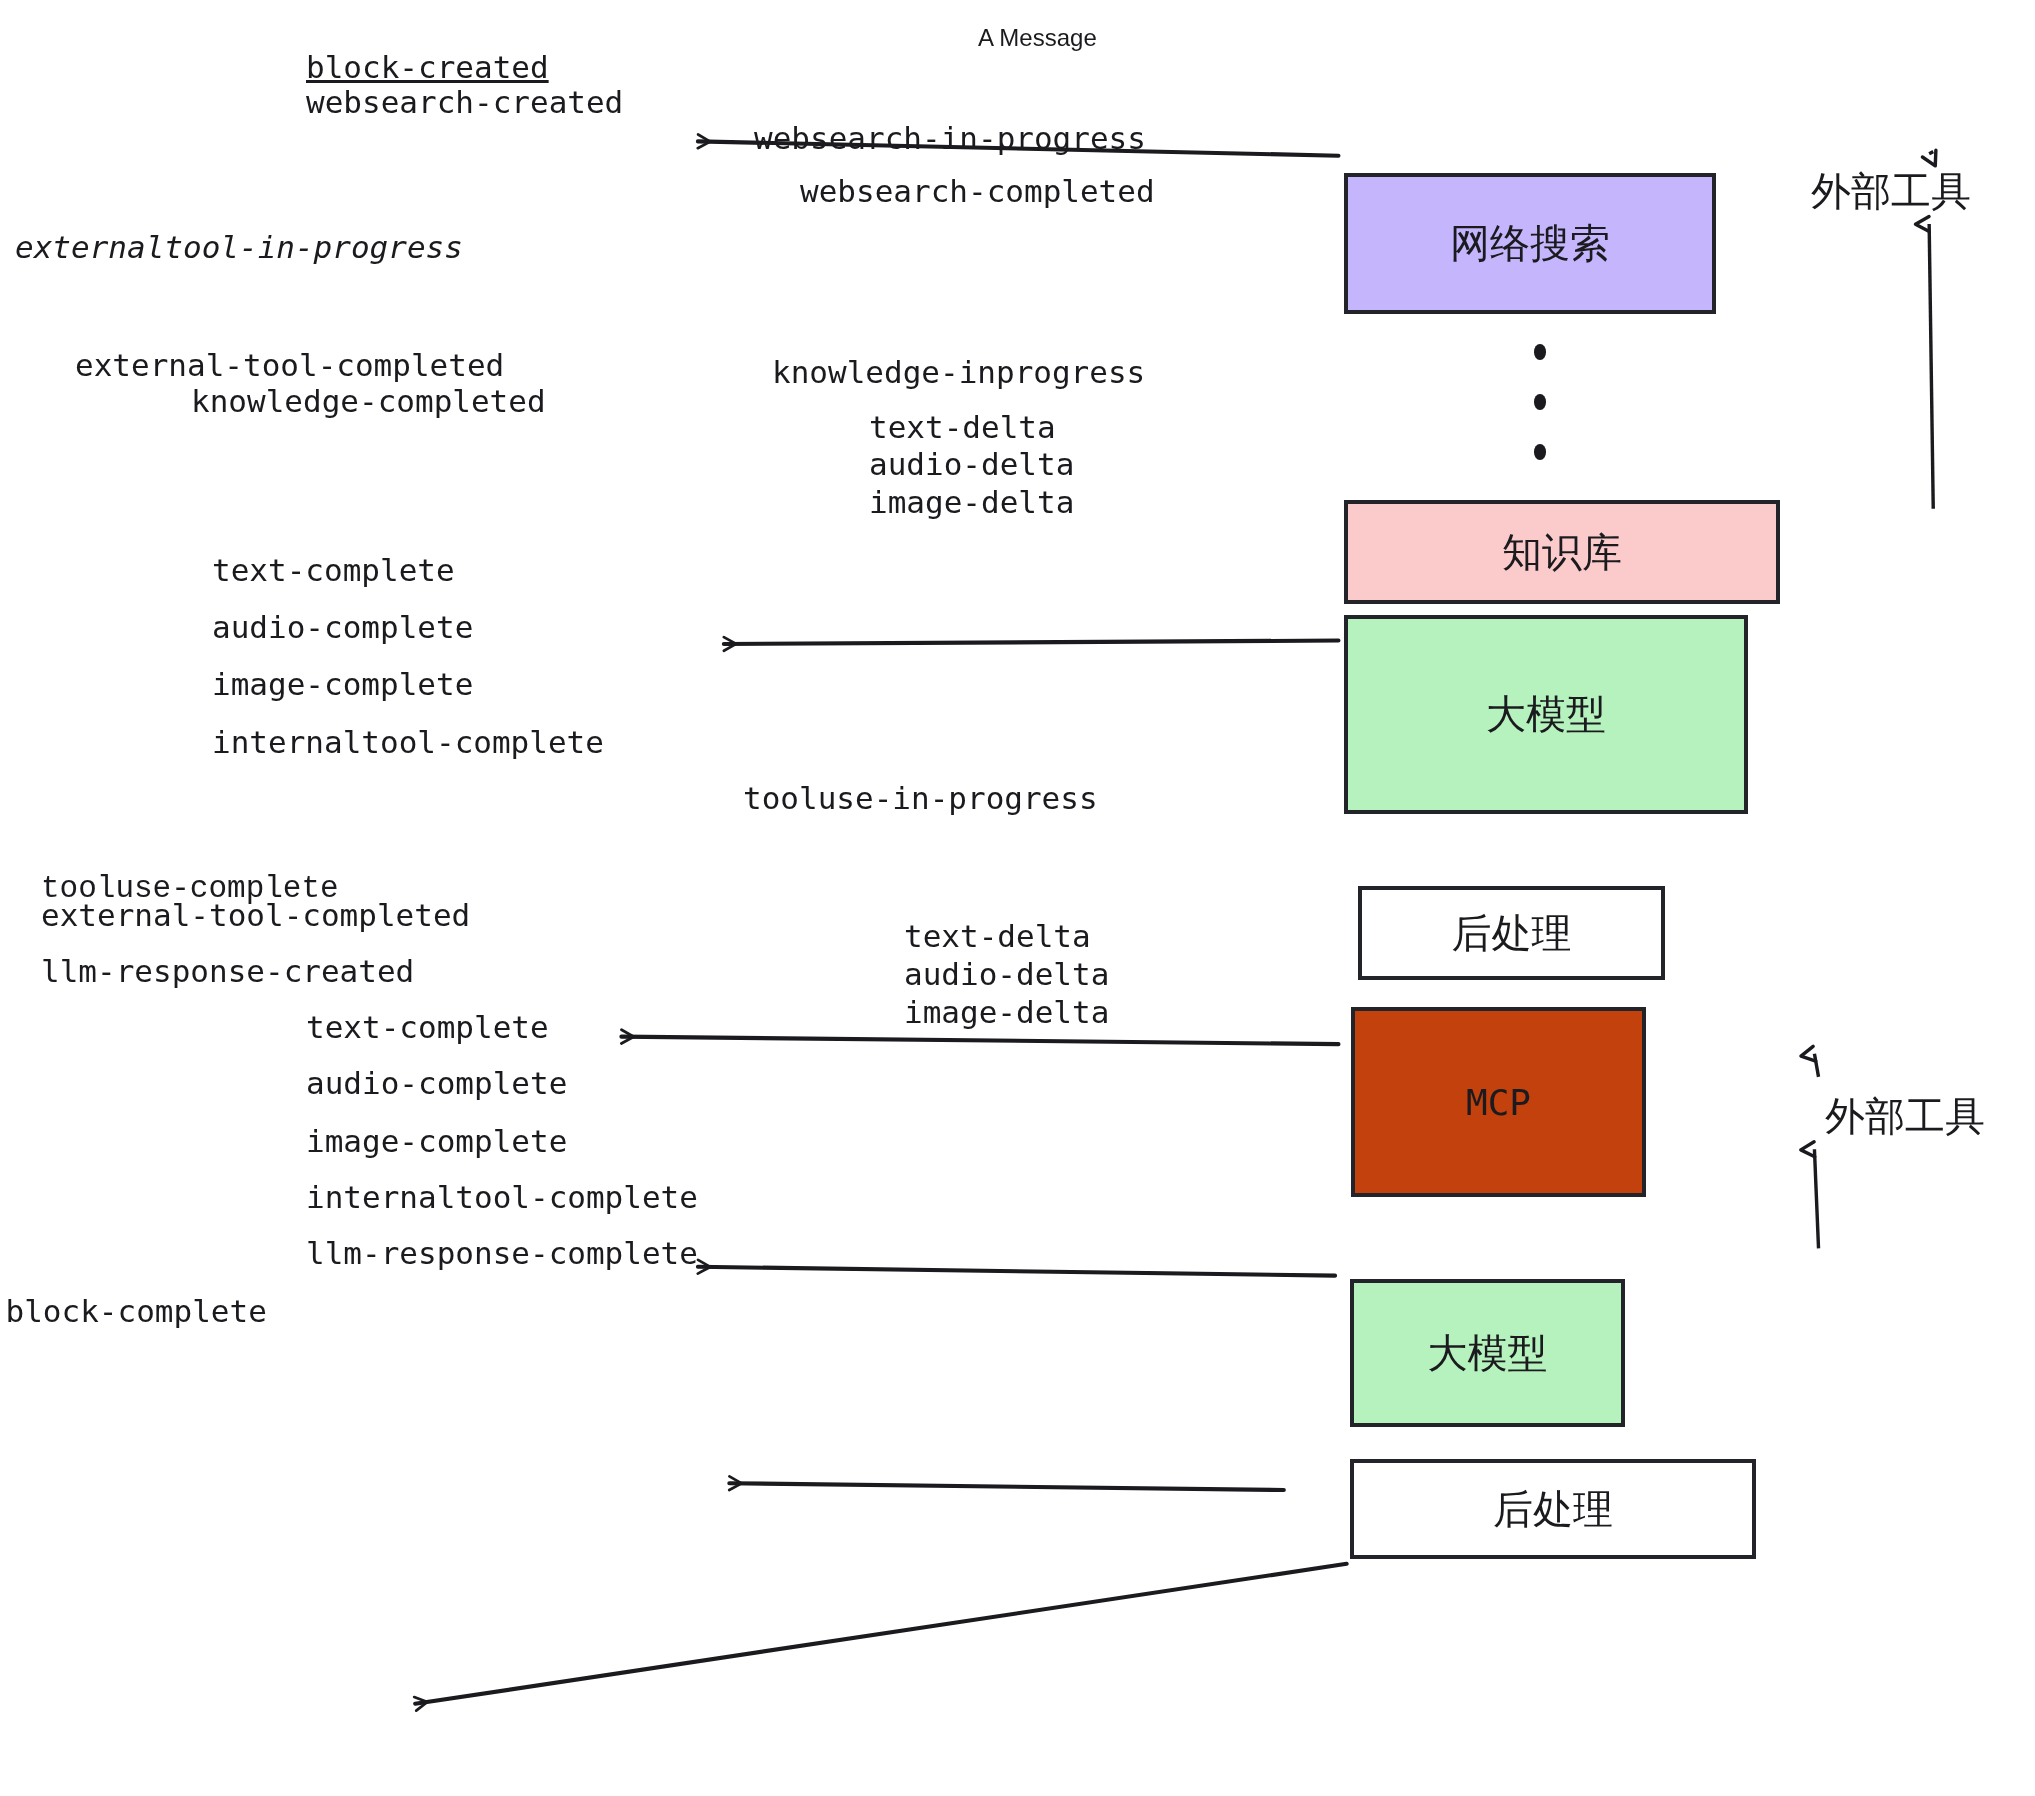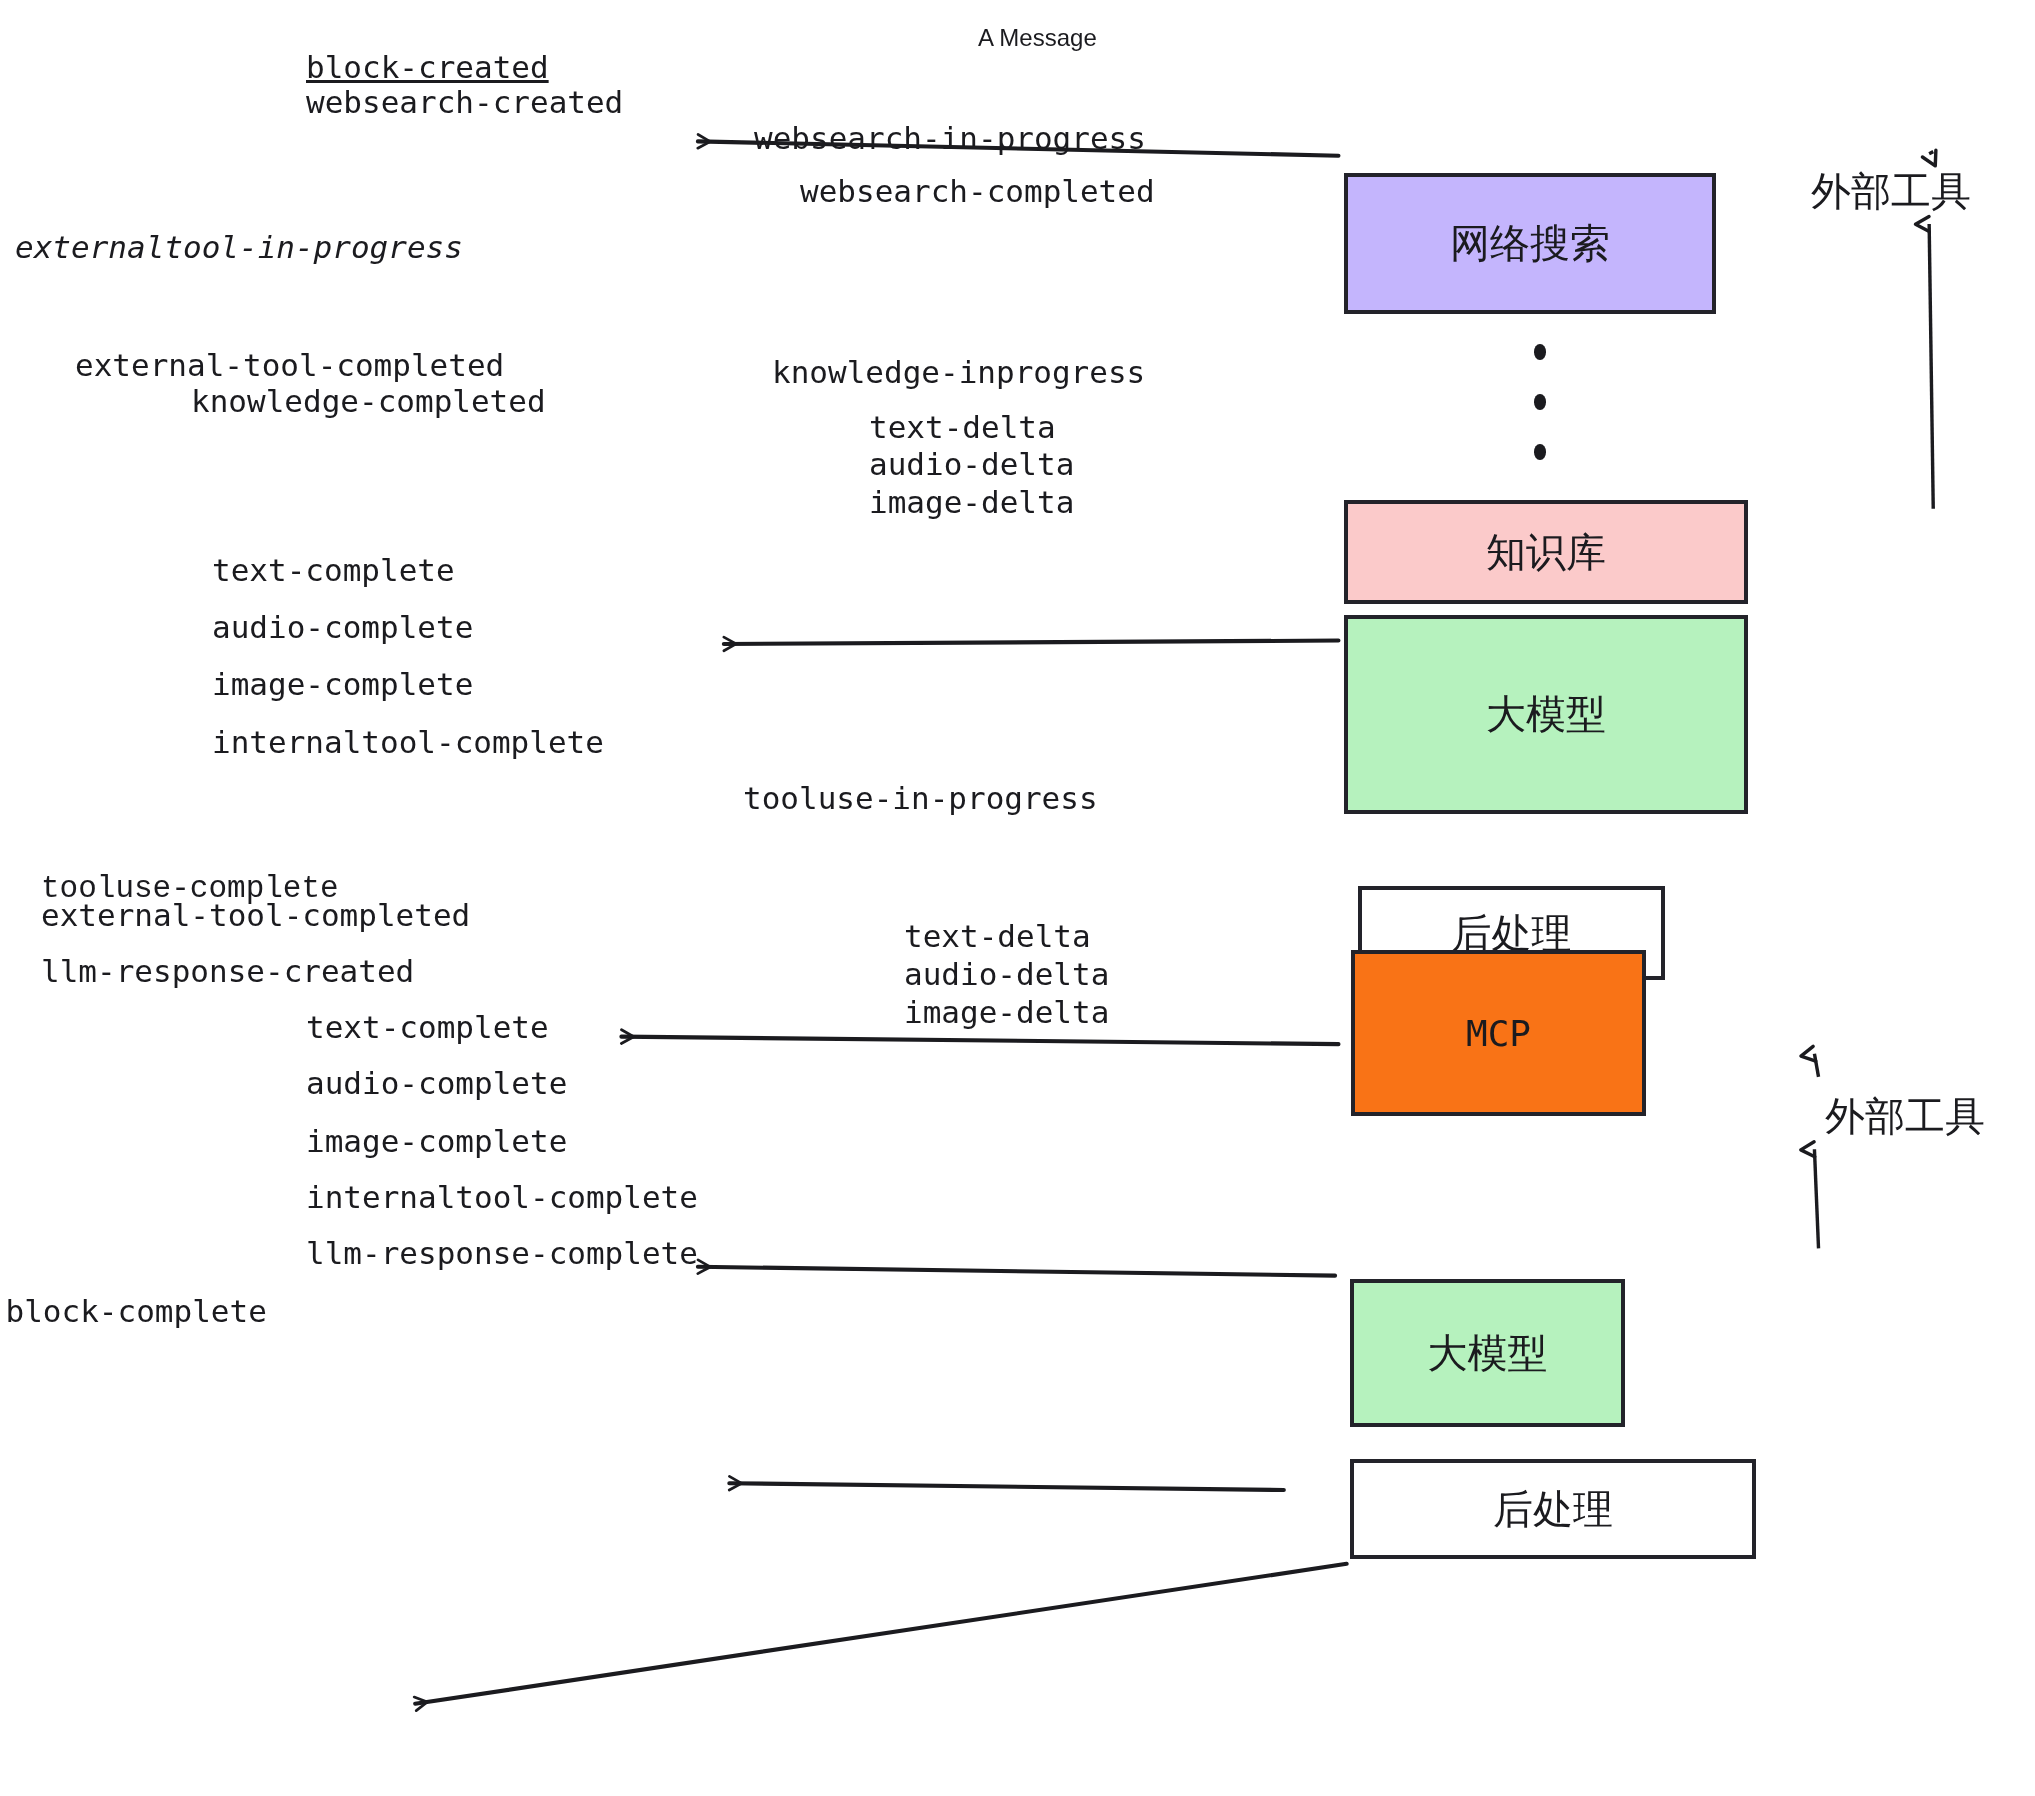--- a/index.html
+++ b/index.html
@@ -55,30 +55,30 @@
       <div class="lbl" style="left: 306px; top: 1068px;">audio-complete</div>
       <div class="lbl" style="left: 306px; top: 1126px;">image-complete</div>
       <div class="lbl" style="left: 306px; top: 1182px;">internaltool-complete</div>
       <div class="lbl" style="left: 306px; top: 1238px;">llm-response-complete</div>
       <div class="lbl" style="left: 5.5px; top: 1296px;">block-complete</div>
     </div>
   <div id="boxes">
       <div class="box" style="left: 1344px; top: 173px; width: 372px; height: 141px; background: #c4b5fd; border-color: rgb(35, 35, 42);">
         <span>网络搜索</span>
       </div>
-      <div class="box" style="left: 1344px; top: 500px; width: 404px; height: 104px; background: rgb(251, 202, 202); border-color: rgb(35, 35, 42);">
+      <div class="box" style="left: 1344px; top: 500px; width: 436px; height: 104px; background: rgb(251, 202, 202); border-color: rgb(35, 35, 42);">
         <span>知识库</span>
       </div>
       <div class="box" style="left: 1344px; top: 615px; width: 404px; height: 199px; background: rgb(182, 242, 190); border-color: rgb(35, 35, 42);">
         <span>大模型</span>
       </div>
       <div class="box" style="left: 1358px; top: 886px; width: 307px; height: 94px; background: rgb(255, 255, 255); border-color: rgb(35, 35, 42);">
         <span>后处理</span>
       </div>
-      <div class="box mono" style="left: 1351px; top: 950px; width: 295px; height: 166px; background: #f97316; border-color: rgb(35, 35, 42);">
+      <div class="box mono" style="left: 1351px; top: 1007px; width: 295px; height: 190px; background: #c2410c; border-color: rgb(35, 35, 42);">
         <span>MCP</span>
       </div>
       <div class="box" style="left: 1350px; top: 1279px; width: 275px; height: 148px; background: rgb(182, 242, 190); border-color: rgb(35, 35, 42);">
         <span>大模型</span>
       </div>
       <div class="box" style="left: 1350px; top: 1459px; width: 406px; height: 100px; background: rgb(255, 255, 255); border-color: rgb(35, 35, 42);">
         <span>后处理</span>
       </div>
       <div class="dots" style="left: 1534px; top: 344px; height: 116px;">
         <i></i>

